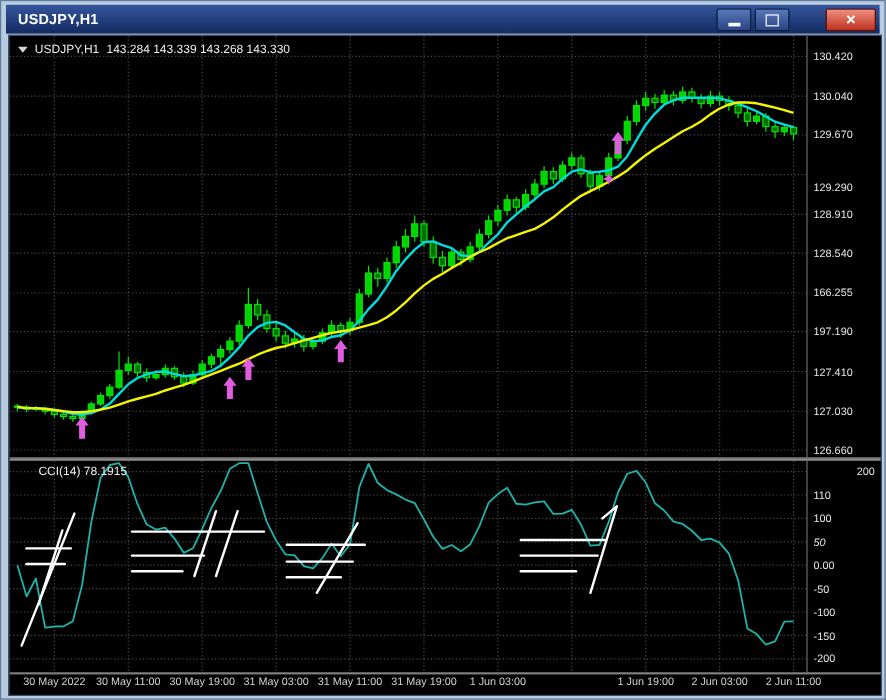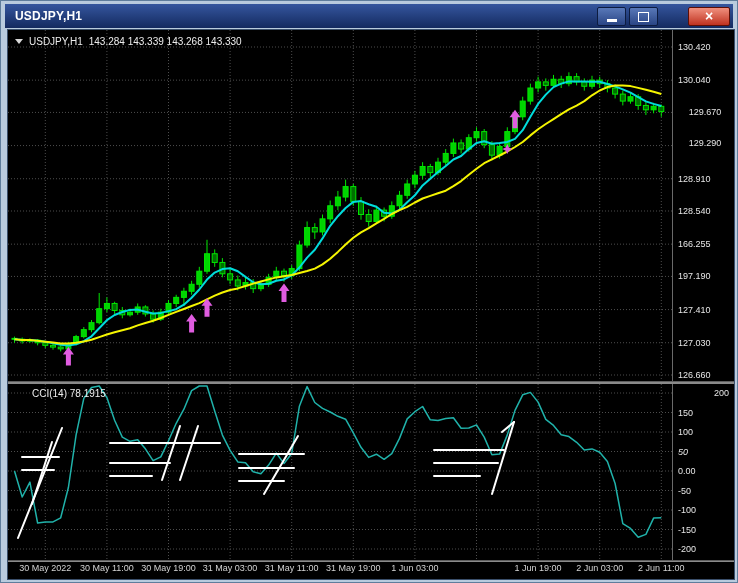--- a/index.html
+++ b/index.html
@@ -298,31 +298,31 @@
         <line x1="426" y1="92" x2="472" y2="92" stroke="#ffffff" stroke-width="2" stroke-linecap="round"></line>
         <line x1="484" y1="110" x2="506" y2="38" stroke="#ffffff" stroke-width="2" stroke-linecap="round"></line>
         <line x1="506" y1="38" x2="494" y2="48" stroke="#ffffff" stroke-width="2" stroke-linecap="round"></line>
       </svg>
     <div class="cci-header">CCI(14) 78.1915</div>
     <div class="divider d2"></div>
     <div class="vsep v1"></div>
     <div class="vsep v2"></div>
   <div class="axis-label" style="top: 12px;">130.420</div>
       <div class="axis-label" style="top: 45.1489px;">130.040</div>
-      <div class="axis-label" style="top: 77.4255px; text-align: center;">129.670</div>
-      <div class="axis-label" style="top: 108px; text-align: center;">129.290</div>
+      <div class="axis-label" style="top: 77.4255px;">129.670</div>
+      <div class="axis-label" style="top: 121px;">129.290</div>
       <div class="axis-label" style="top: 143.723px;">128.910</div>
       <div class="axis-label" style="top: 176px;">128.540</div>
       <div class="axis-label" style="top: 209.149px;">166.255</div>
       <div class="axis-label" style="top: 241.426px;">197.190</div>
       <div class="axis-label" style="top: 274.574px;">127.410</div>
       <div class="axis-label" style="top: 307.723px;">127.030</div>
       <div class="axis-label" style="top: 340px;">126.660</div>
       <div class="axis-label" style="top: 358px; margin-left: 36px;">200</div>
-      <div class="axis-label" style="top: 377.5px;">150</div>
+      <div class="axis-label" style="top: 377.5px;">110</div>
       <div class="axis-label" style="top: 397px;">100</div>
       <div class="axis-label" style="top: 416.5px; font-style: italic;">50</div>
       <div class="axis-label" style="top: 436px;">0.00</div>
       <div class="axis-label" style="top: 455.5px;">-50</div>
       <div class="axis-label" style="top: 475px;">-100</div>
       <div class="axis-label" style="top: 494.5px;">-150</div>
       <div class="axis-label" style="top: 514px;">-200</div>
       <div class="time-label" style="top: 533px; left: 37.3px;">30 May 2022</div>
       <div class="time-label" style="top: 533px; left: 98.9px;">30 May 11:00</div>
       <div class="time-label" style="top: 533px; left: 160.5px;">30 May 19:00</div>

